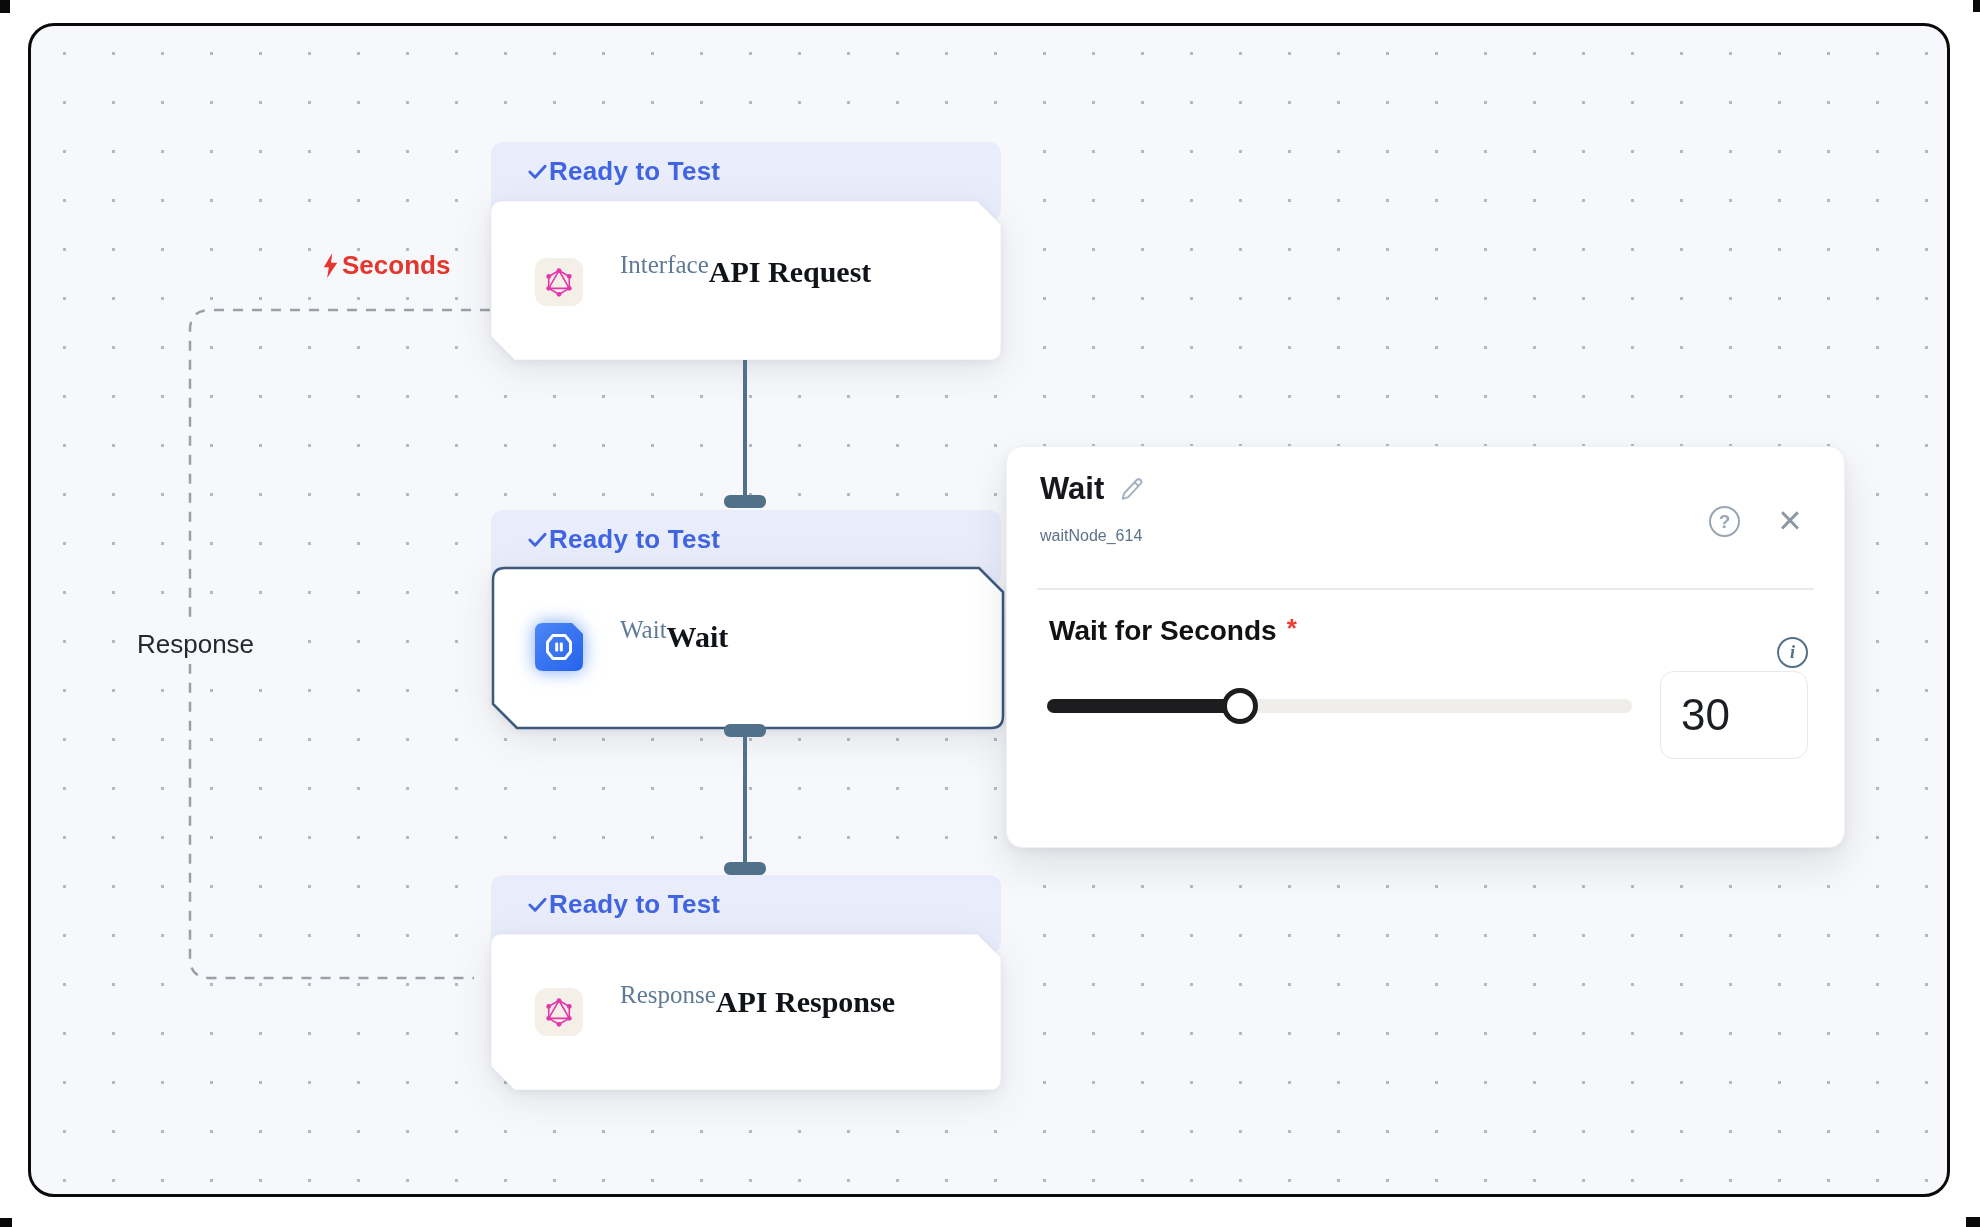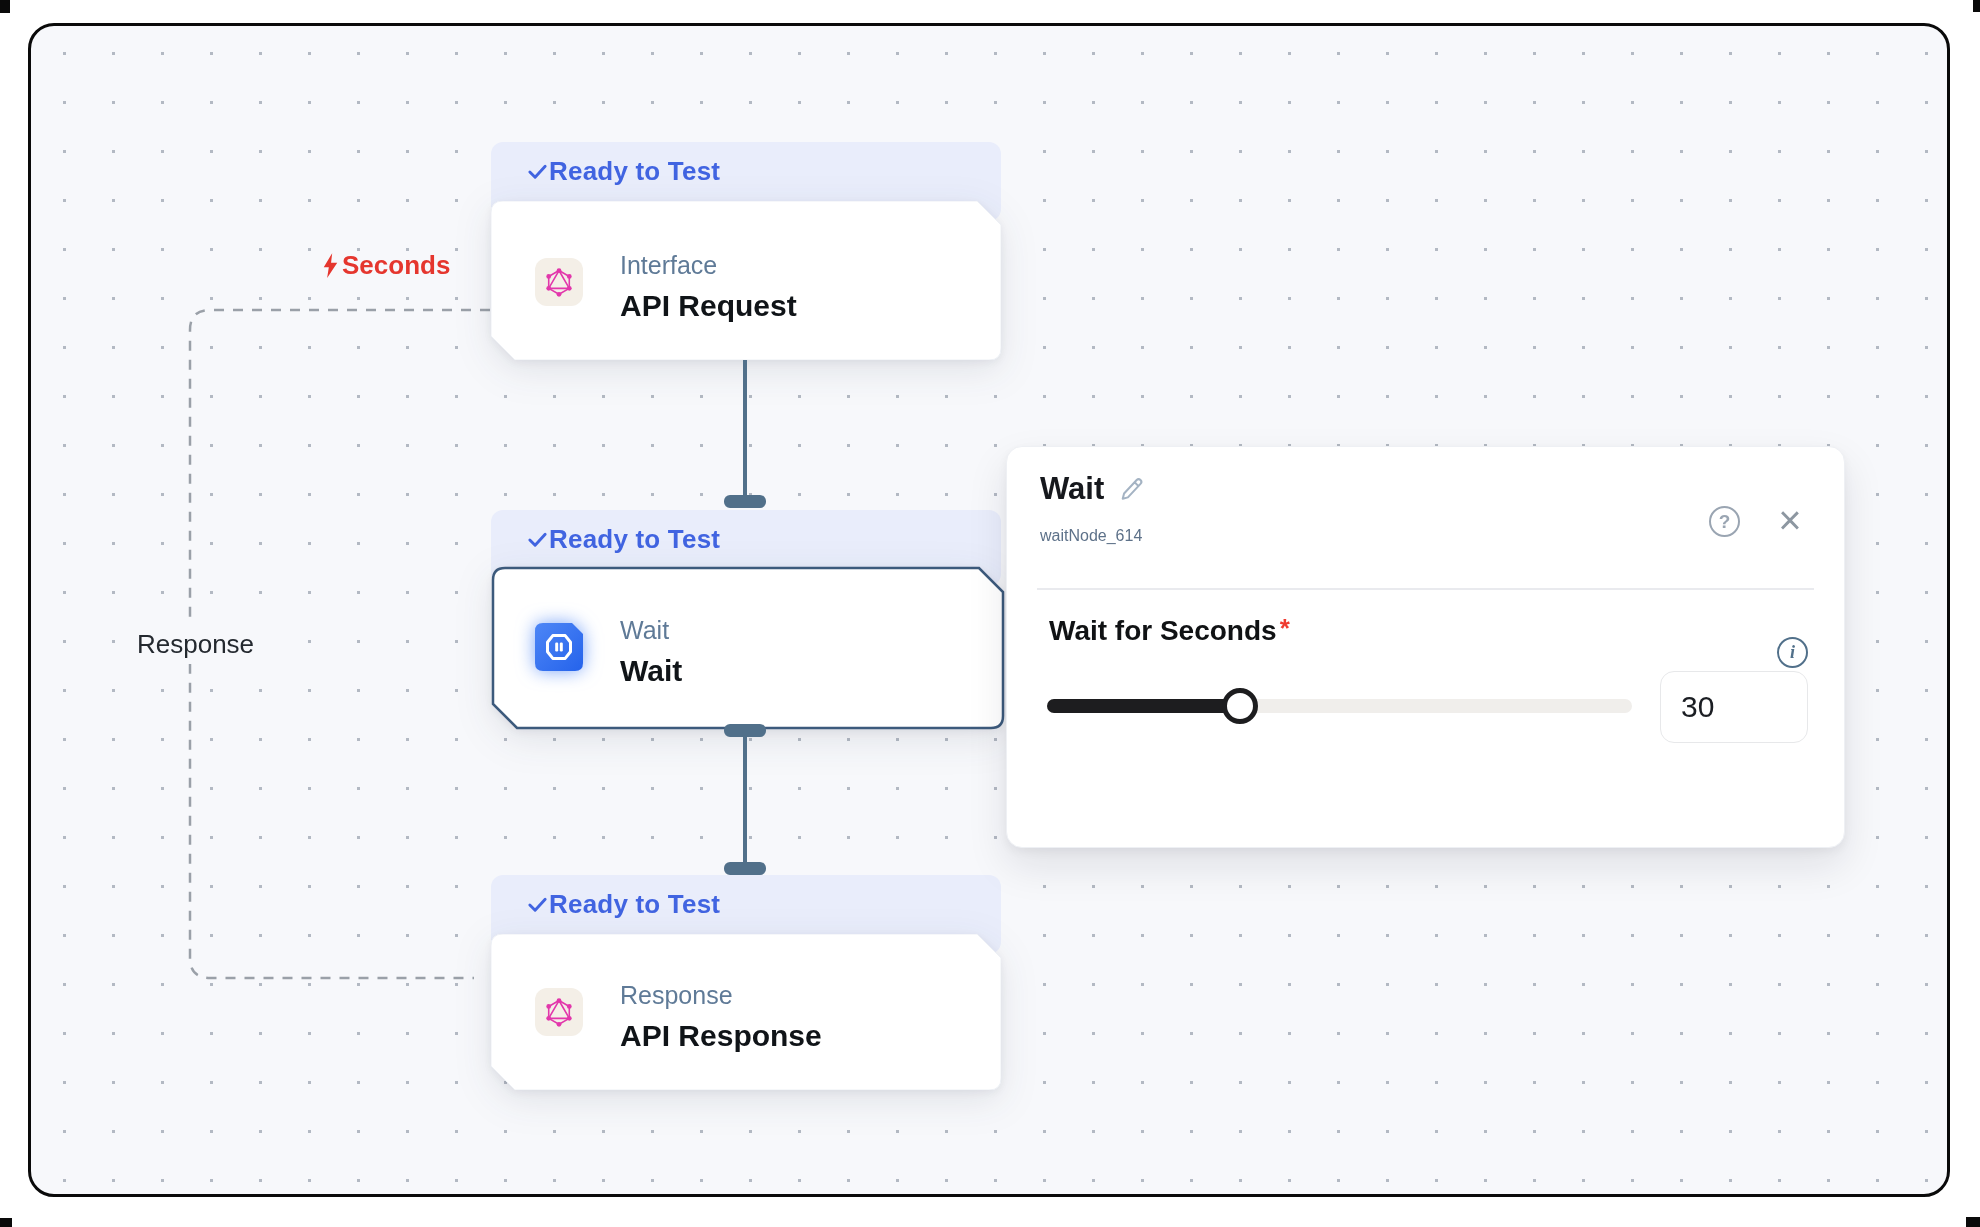--- a/index.html
+++ b/index.html
@@ -28,53 +28,53 @@
   .node{position:absolute;left:460px;width:510px;}
   .badge{position:absolute;left:0;top:0;width:510px;border-radius:12px;background:#e9edfb;z-index:1;}
   .badge-row{position:absolute;left:35px;top:0;height:59px;display:flex;align-items:center;z-index:2;}
   .badge-row span{color:#4164e1;font-size:26px;font-weight:700;letter-spacing:.2px;}
   .bodysvg{position:absolute;left:0;z-index:2;
            filter:drop-shadow(0 10px 18px rgba(30,42,60,.10)) drop-shadow(0 2px 4px rgba(30,42,60,.06));}
   .content{position:absolute;z-index:3;display:flex;align-items:flex-start;gap:37px;left:44px;}
   .node-icon{width:48px;height:48px;flex:0 0 48px;}
   .icon-cream{background:#f4efe7;border-radius:12px;display:flex;align-items:center;justify-content:center;}
   .icon-blue{filter:drop-shadow(0 0 9px rgba(77,134,246,.75));}
-  .ntext{display:flex;flex-direction:column;}
+  .ntext{display:flex;font-family:Liberation Serif, serif;}
   .ncat{font-size:25px;line-height:34px;color:#5f7a97;}
   .ntitle{font-size:30px;line-height:44px;font-weight:700;color:#101418;margin-top:2px;}
 
   
   .cline{position:absolute;width:4px;background:#51708a;z-index:4;}
   .ccap{position:absolute;width:42px;height:13px;border-radius:6px;background:#51708a;z-index:4;}
 
   
   .panel{position:absolute;left:975px;top:420px;width:839px;height:402px;background:#fff;
          border:1px solid #eef0f4;border-radius:16px;box-sizing:border-box;z-index:10;
          box-shadow:0 18px 40px rgba(15,23,42,.10),0 4px 10px rgba(15,23,42,.05);}
   .p-title-row{position:absolute;left:33px;top:24px;display:flex;align-items:center;gap:14px;}
   .p-title{font-size:31px;font-weight:700;color:#16181d;}
   .p-nodeid{position:absolute;left:33px;top:80px;font-size:16px;color:#5d7189;}
   .p-circle{position:absolute;width:31px;height:31px;border-radius:50%;box-sizing:border-box;
             display:flex;align-items:center;justify-content:center;cursor:pointer;}
   .p-help{left:702px;top:59px;border:2.2px solid #9aa5b2;color:#9aa5b2;font-size:19px;font-weight:700;}
   .p-close{position:absolute;left:766px;top:56px;width:34px;height:34px;display:flex;align-items:center;
            justify-content:center;color:#8d97a1;font-size:40px;font-weight:300;cursor:pointer;line-height:1;}
   .p-divider{position:absolute;left:30px;right:30px;top:141px;height:1.5px;background:#e9eaee;}
-  .p-label-row{position:absolute;left:42px;top:168px;display:flex;align-items:flex-start;gap:3px;}
+  .p-label-row{position:absolute;left:42px;top:168px;display:flex;align-items:flex-start;gap:10px;}
   .p-label{font-size:28px;font-weight:700;color:#101214;}
   .p-req{font-size:26px;font-weight:700;color:#ef3b30;margin-top:-2px;}
   .p-info{left:770px;top:190px;border:2.4px solid #51708a;color:#51708a;font-size:18px;font-weight:700;
           font-family:"Liberation Serif","DejaVu Serif",serif;font-style:italic;}
   .slider{position:absolute;left:40px;top:252px;width:585px;height:14px;border-radius:7px;
           background:#f0eeeb;cursor:pointer;}
   .slider-fill{position:absolute;left:0;top:0;height:14px;border-radius:7px;background:#1d1d1f;}
   .slider-thumb{position:absolute;top:50%;width:36px;height:36px;border-radius:50%;background:#fff;
           border:5.5px solid #1d1d1f;box-sizing:border-box;transform:translate(-50%,-50%);cursor:grab;}
-  .p-input{position:absolute;left:653px;top:224px;width:148px;height:72px;border:1.5px solid #e7e8ea;
-          border-radius:14px;box-sizing:border-box;font-size:30px;color:#1b1e23;padding:0 16px 0 20px;
+  .p-input{position:absolute;left:653px;top:224px;width:148px;height:88px;border:1.5px solid #e7e8ea;
+          border-radius:14px;box-sizing:border-box;font-size:44px;color:#1b1e23;padding:0 16px 0 20px;
           font-family:inherit;outline:none;background:#fff;}
 </style>
 </head>
 <body>
 
 <div class="stage">
 
   <div class="canvas">
 
     <svg class="edges">

